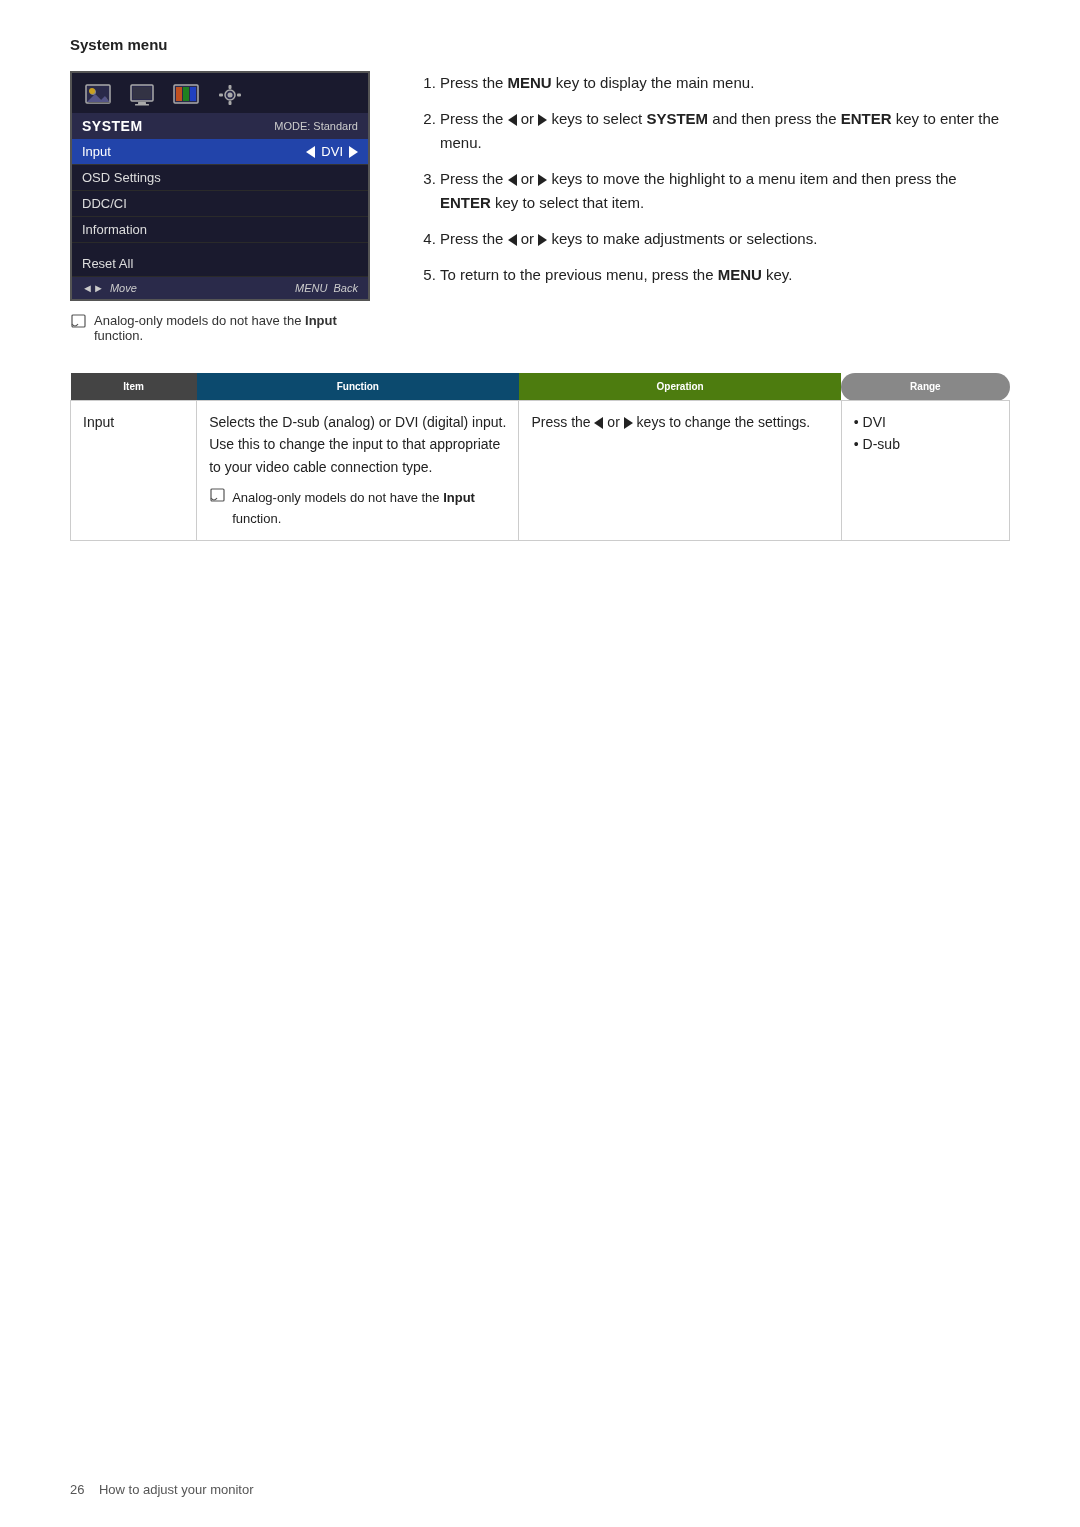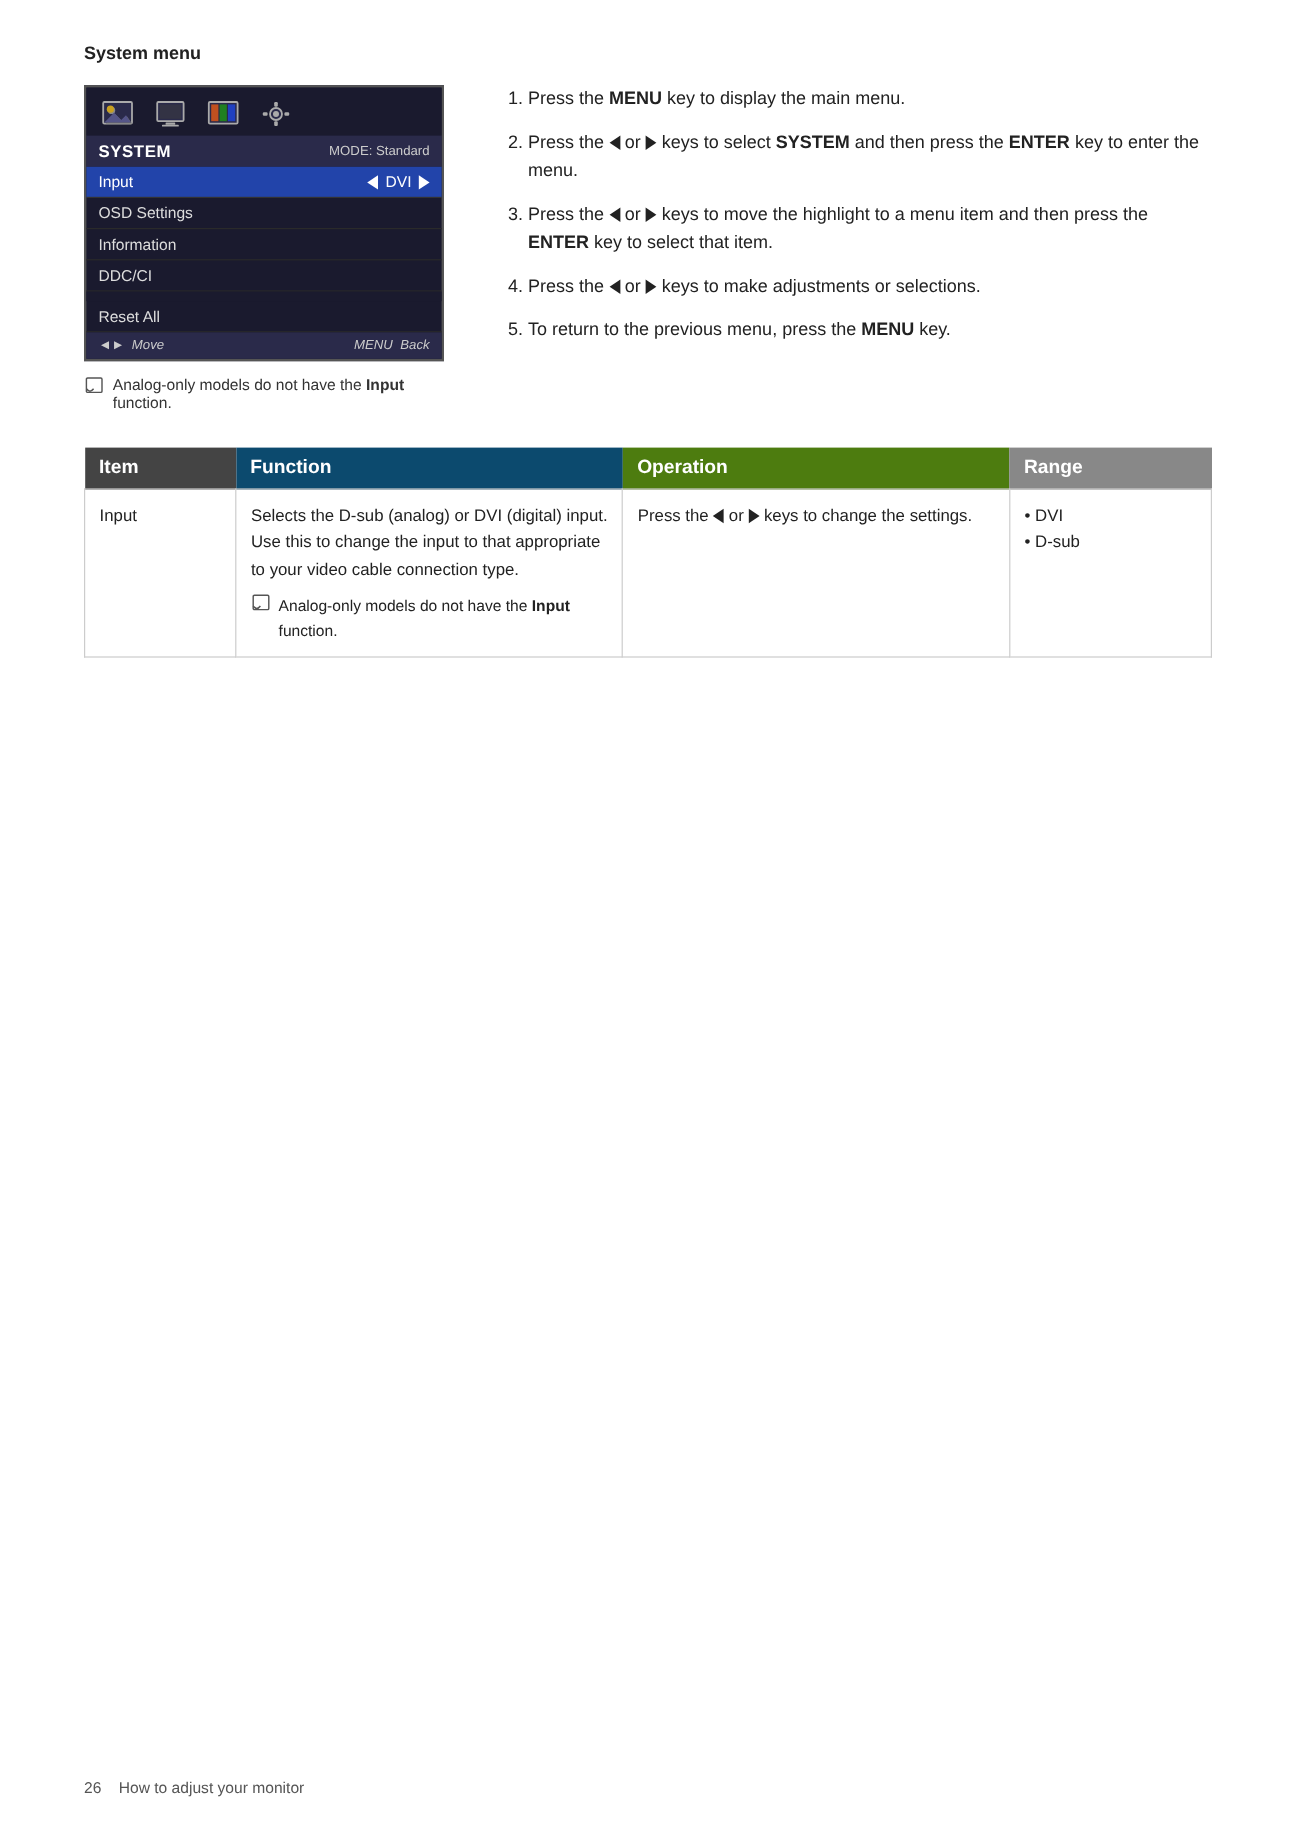--- a/index.html
+++ b/index.html
@@ -164,43 +164,44 @@
       width: 100%;
       border-collapse: collapse;
       margin-top: 20px;
       font-size: 14px;
     }
 
     .function-table th {
       background: #555;
       color: #fff;
       padding: 8px 12px;
-      text-align: left;
+      text-align: center;
       font-weight: bold;
-      font-size: 16px;
+      font-size: 10px;
     }
 
     .function-table th:first-child {
       background: #444;
       width: 90px;
     }
 
     .function-table th:nth-child(2) {
       background: #0c4a6e;
       width: 230px;
     }
 
     .function-table th:nth-child(3) {
       background: #4d7c0f;
       width: 230px;
     }
 
     .function-table th:nth-child(4) {
       background: #888;
       width: 120px;
+      border-radius: 15px;
     }
 
     .function-table td {
       padding: 10px 12px;
       vertical-align: top;
       border: 1px solid #ccc;
       font-size: 14px;
       line-height: 1.6;
     }
 
@@ -308,23 +309,23 @@
           <span>Input</span>
           <span class="osd-row-value">
             <span class="tri-left" style="color:#fff;"></span>
             <span>DVI</span>
             <span class="tri-right" style="color:#fff;"></span>
           </span>
         </div>
 
         <div class="osd-row-plain">OSD Settings</div>
 
+        <div class="osd-row-plain">DDC/CI</div>
+
         <div class="osd-row-plain">Information</div>
-
-        <div class="osd-row-plain">DDC/CI</div>
 
         <div class="osd-separator"></div>
 
         <div class="osd-row-plain">Reset All</div>
 
         <div class="osd-footer">
           <span>◄►&nbsp; Move</span>
           <span>MENU &nbsp;Back</span>
         </div>
       </div>

